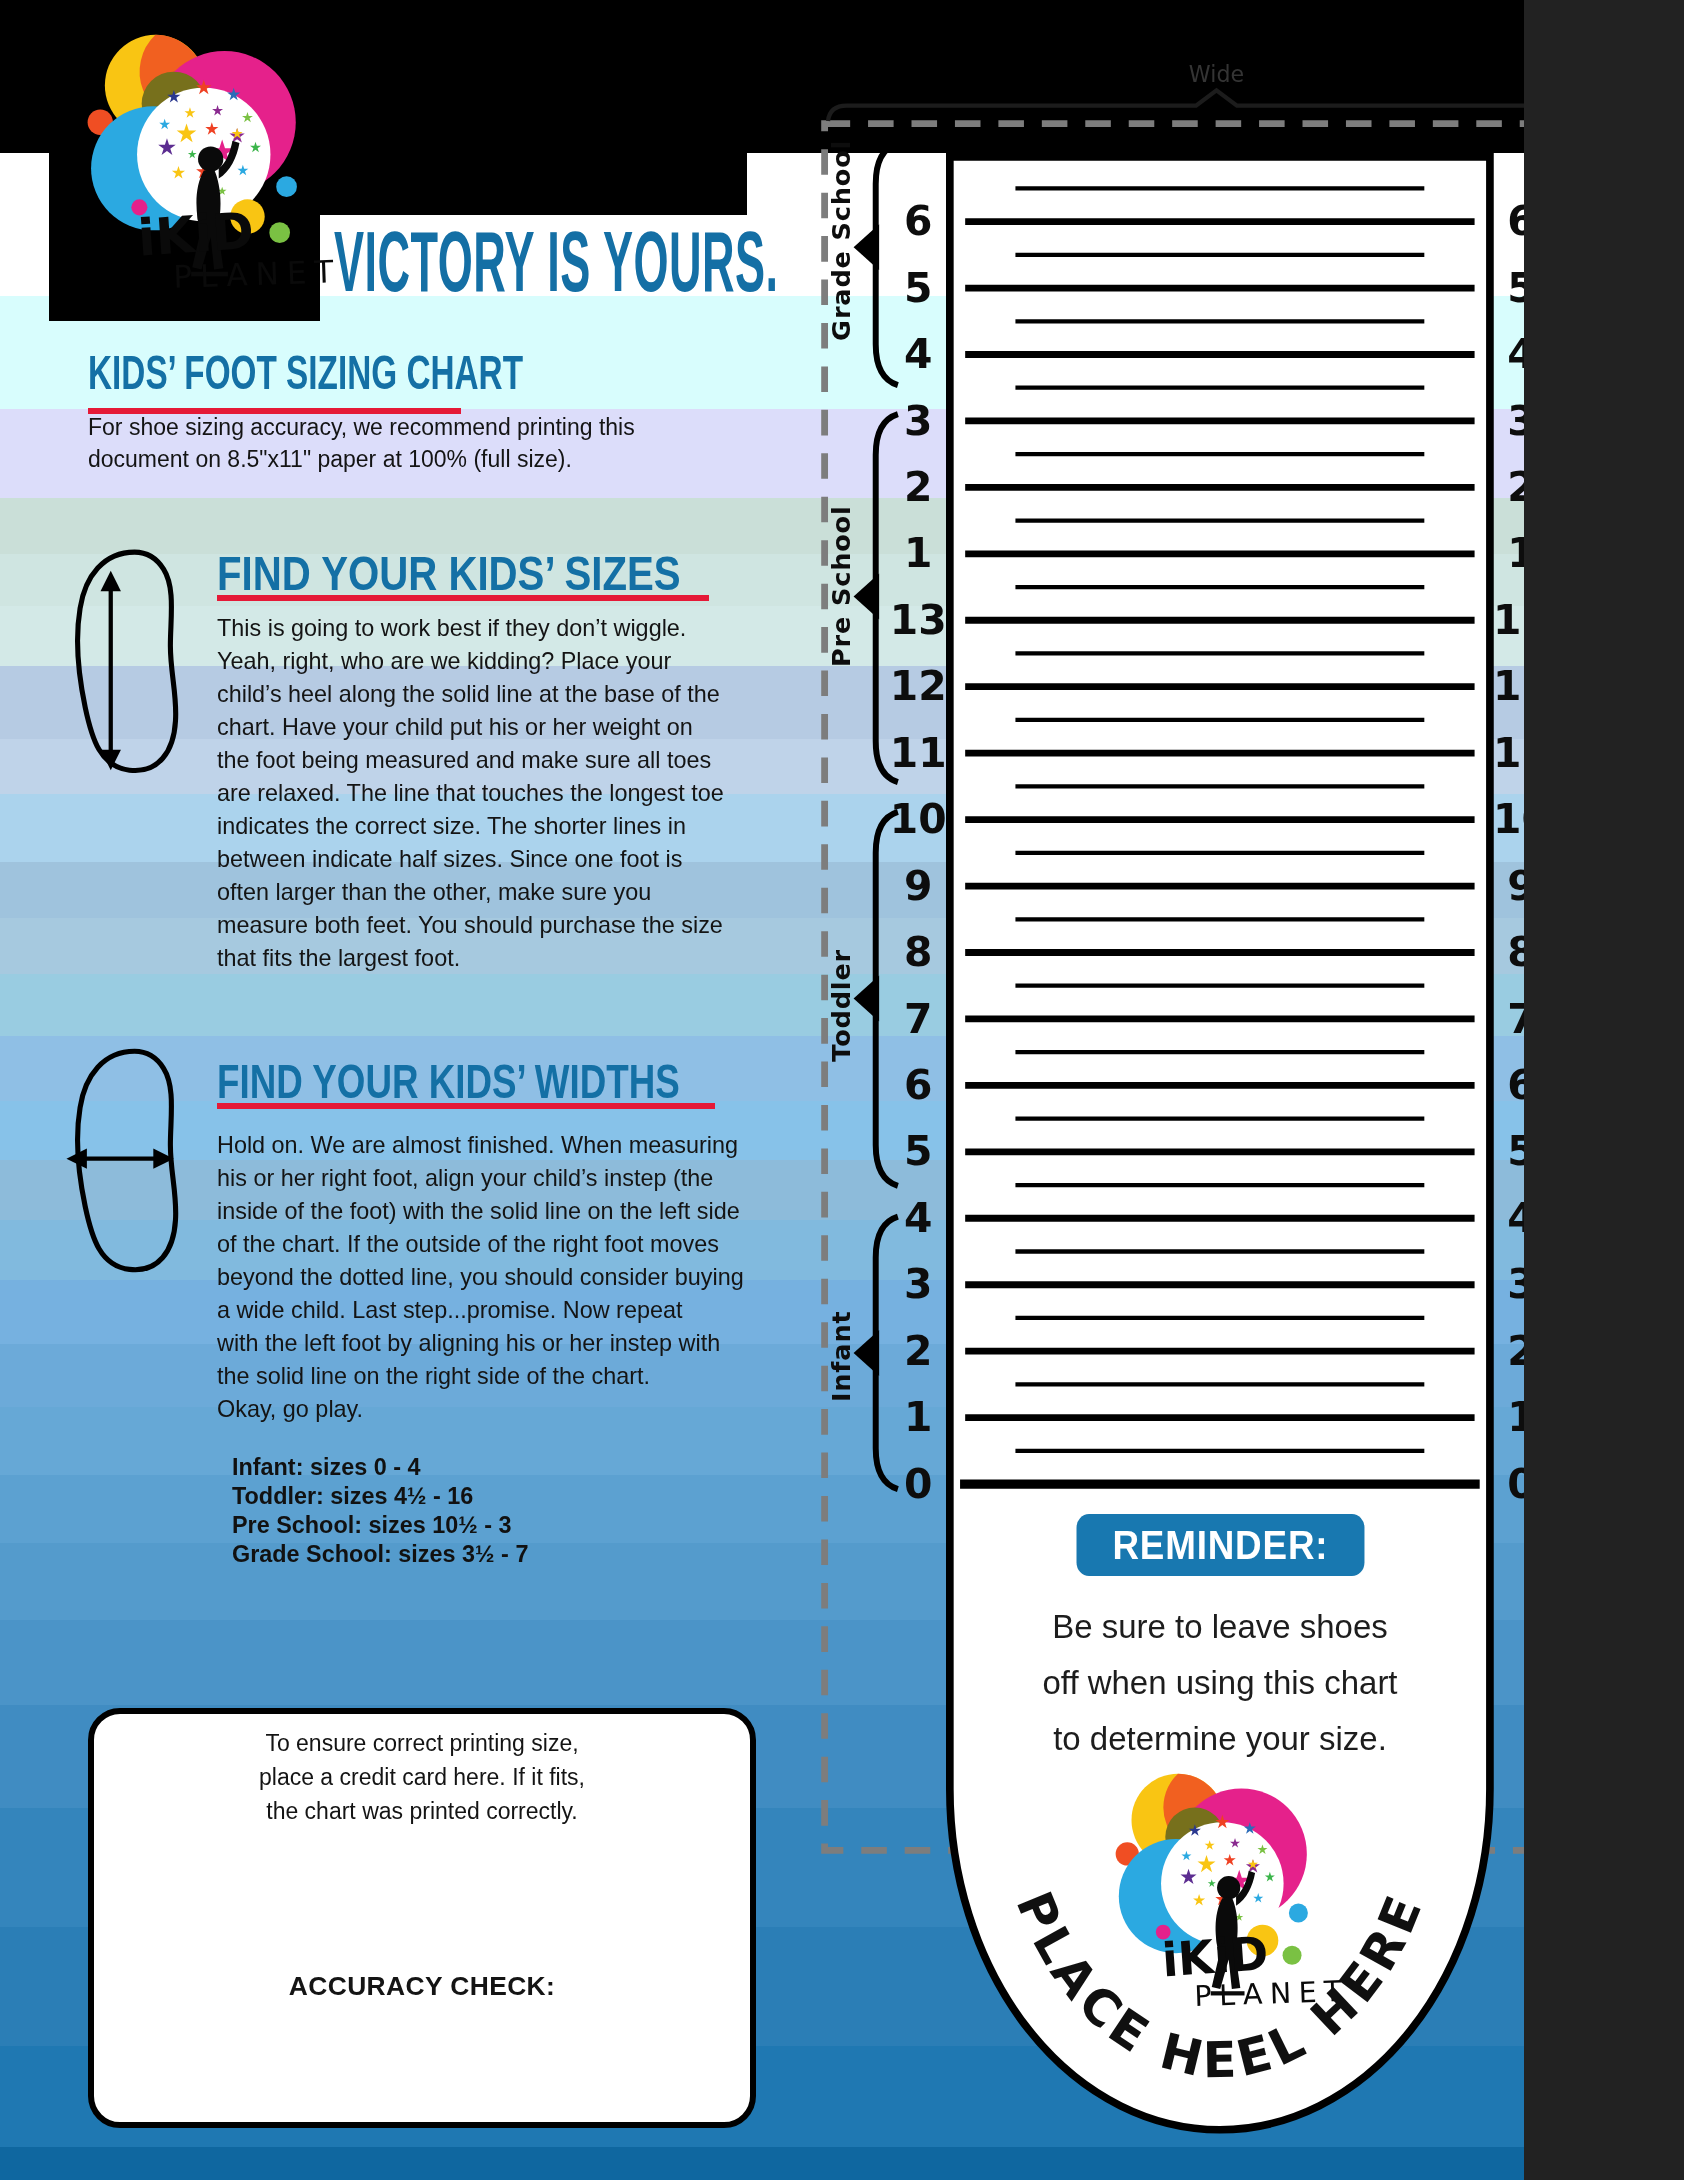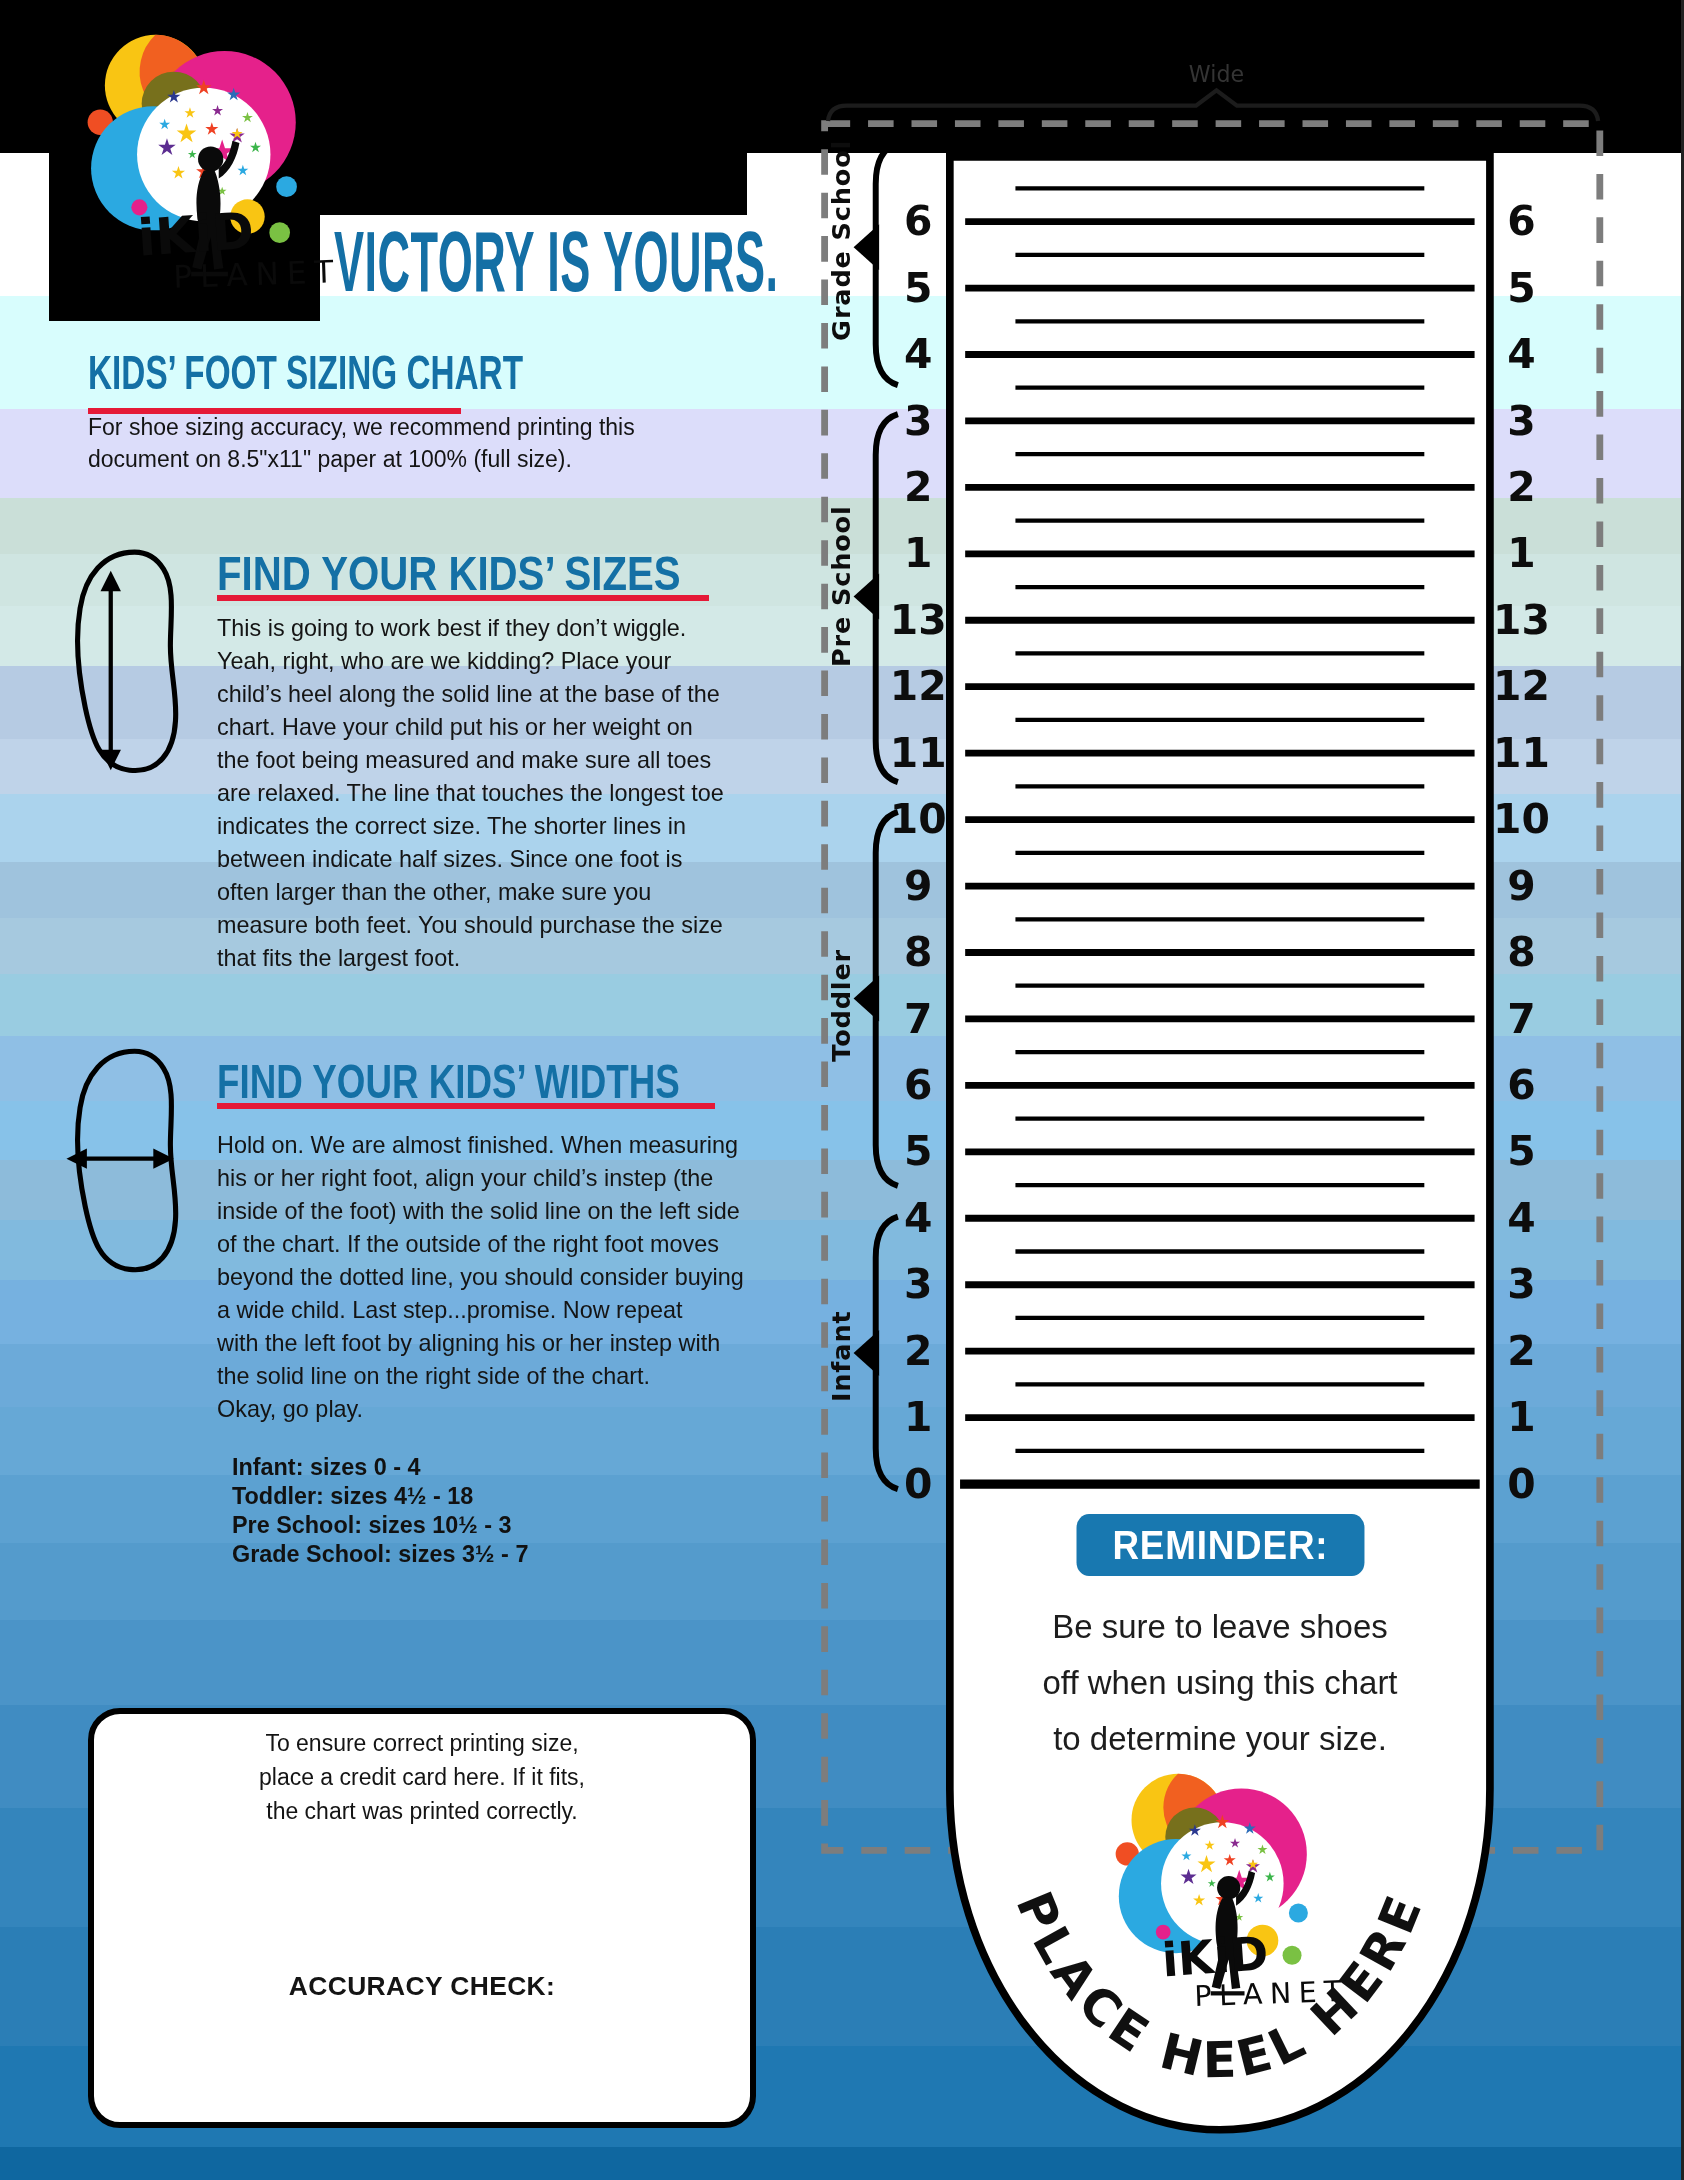--- a/index.html
+++ b/index.html
@@ -1,17 +1,17 @@
 <!DOCTYPE html>
 <html style="font-size:13.6px"><head>
 <meta charset="utf-8">
 <style>
   html,body{margin:0;padding:0;background:#222;}
   #page{
-    position:relative;width:1681px;height:2181px;overflow:hidden;
+    position:relative;width:1524px;height:2181px;overflow:hidden;
     font-family:"Liberation Sans",sans-serif;
     background:linear-gradient(to bottom,
       #ffffff 0px,#ffffff 296px,
       #d8fdfd 296px,#d8fdfd 409px,
       #dcddfa 409px,#dcddfa 498px,
       #cadfd8 498px,#cadfd8 554px,
       #cfe5e1 554px,#cfe5e1 606px,
       #d3e9e7 606px,#d3e9e7 666px,
       #b6cbe3 666px,#b6cbe3 739px,
       #bfd3e9 739px,#bfd3e9 794px,
@@ -343,21 +343,21 @@
       <div>of the chart.  If the outside of the right foot moves</div>
       <div>beyond the dotted line,  you should consider buying</div>
       <div>a wide child.  Last step...promise.  Now repeat</div>
       <div>with the left foot by aligning his or her instep with</div>
       <div>the solid line on the right side of the chart.</div>
       <div>Okay, go play.</div>
     </div>
 
   <div id="range-list" class="overlay">
       <div>Infant: sizes 0 - 4</div>
-      <div>Toddler: sizes 4½ - 18</div>
+      <div>Toddler: sizes 4½ - 16</div>
       <div>Pre School: sizes 10½ - 3</div>
       <div>Grade School: sizes 3½ - 7</div>
     </div>
 
   <div id="accuracy-box" class="abs overlay">
     <div id="accuracy-text">
         <div>To ensure correct printing size,</div>
         <div>place a credit card here.  If it fits,</div>
         <div>the chart was printed correctly.</div>
       </div>

